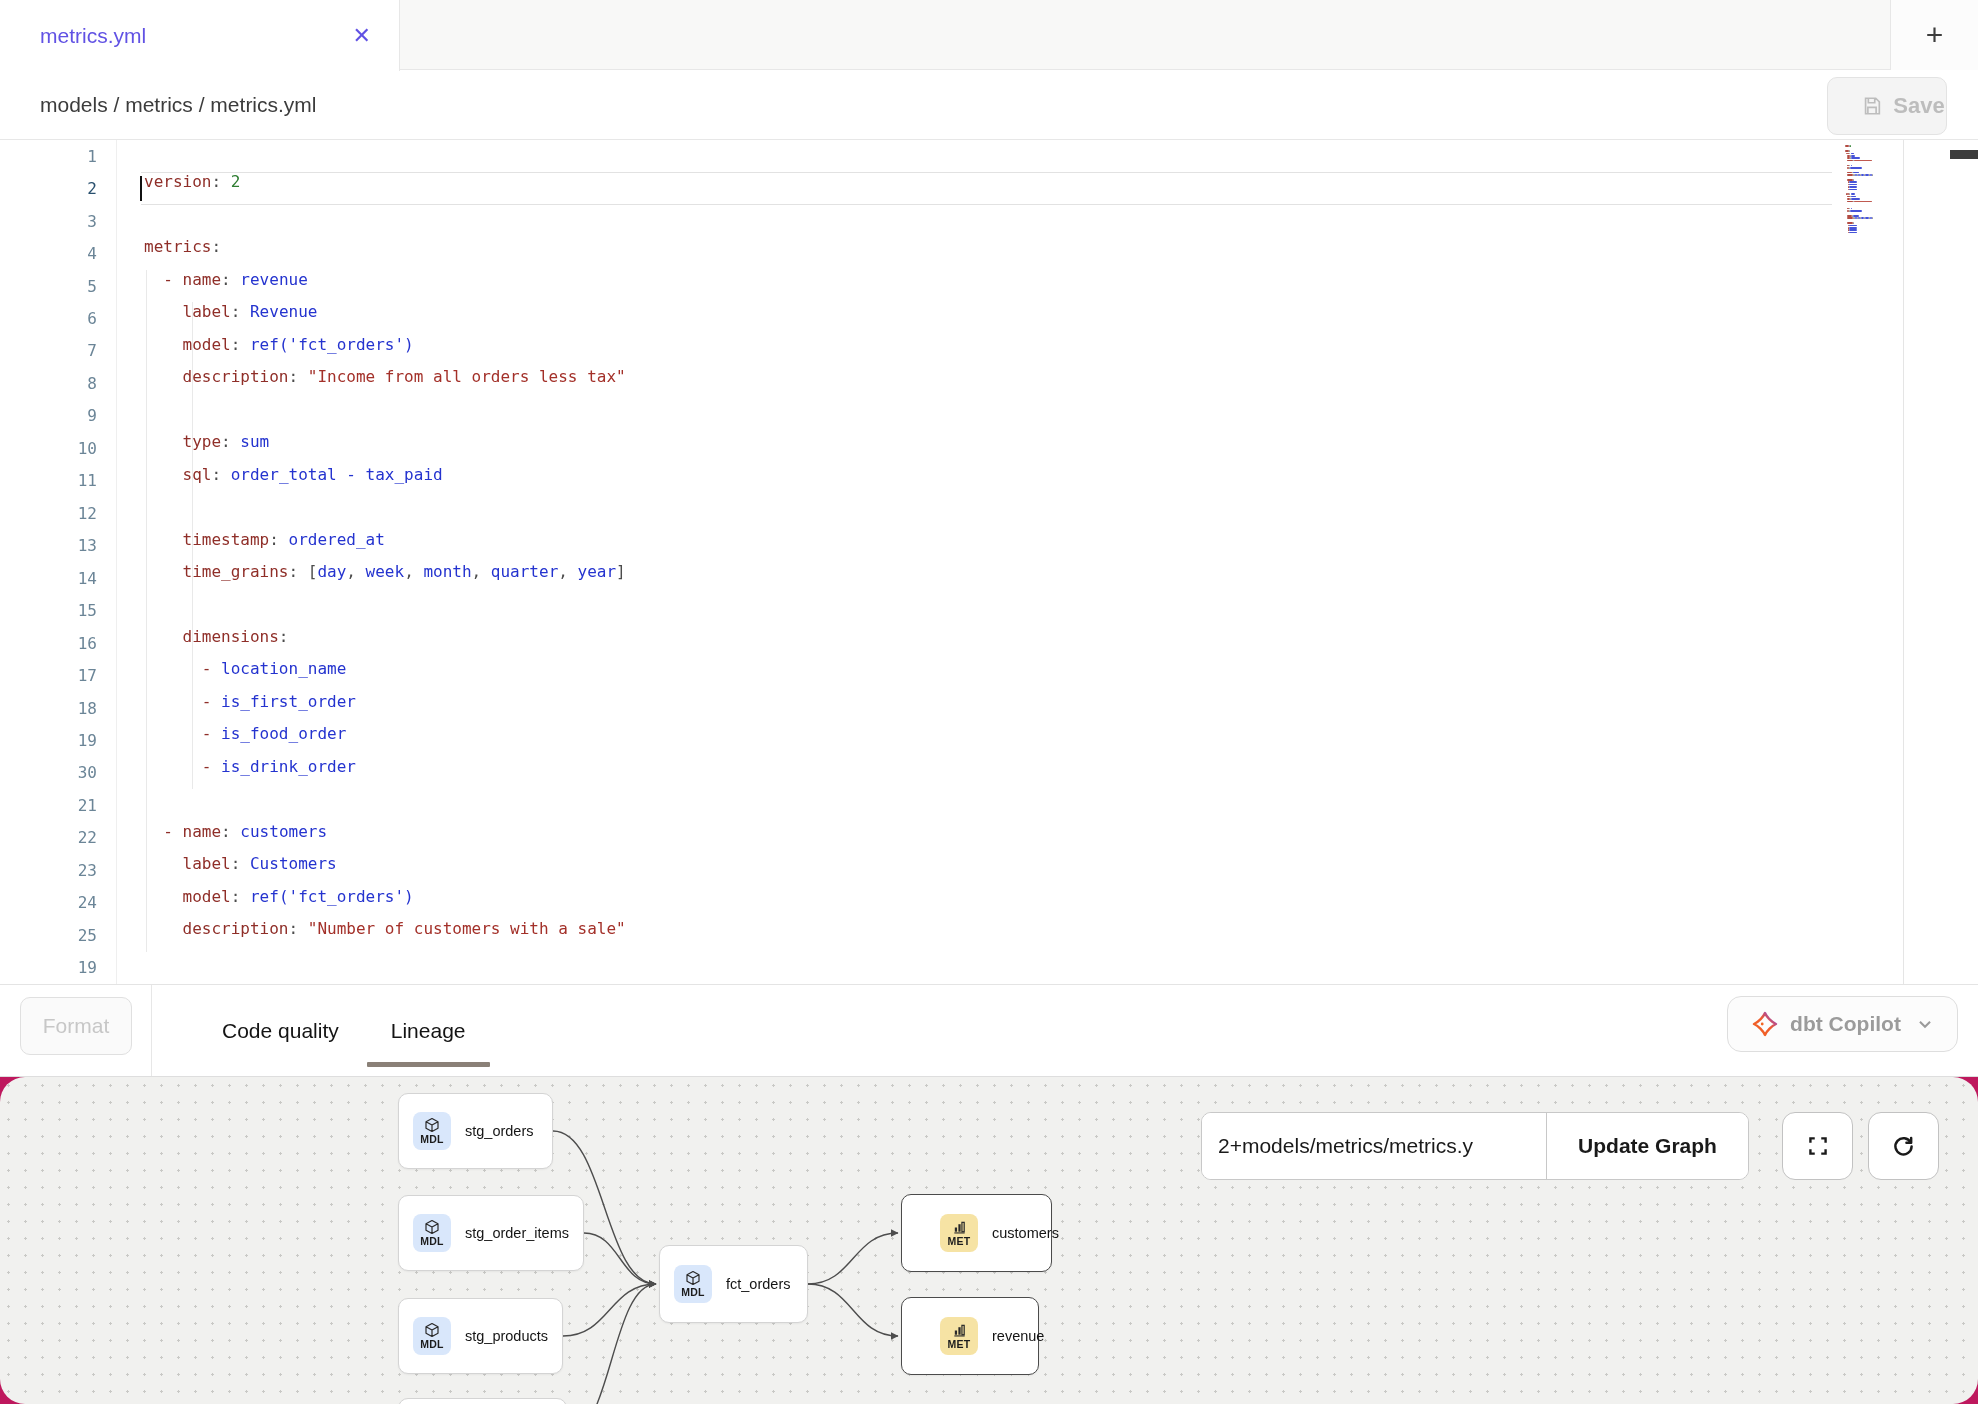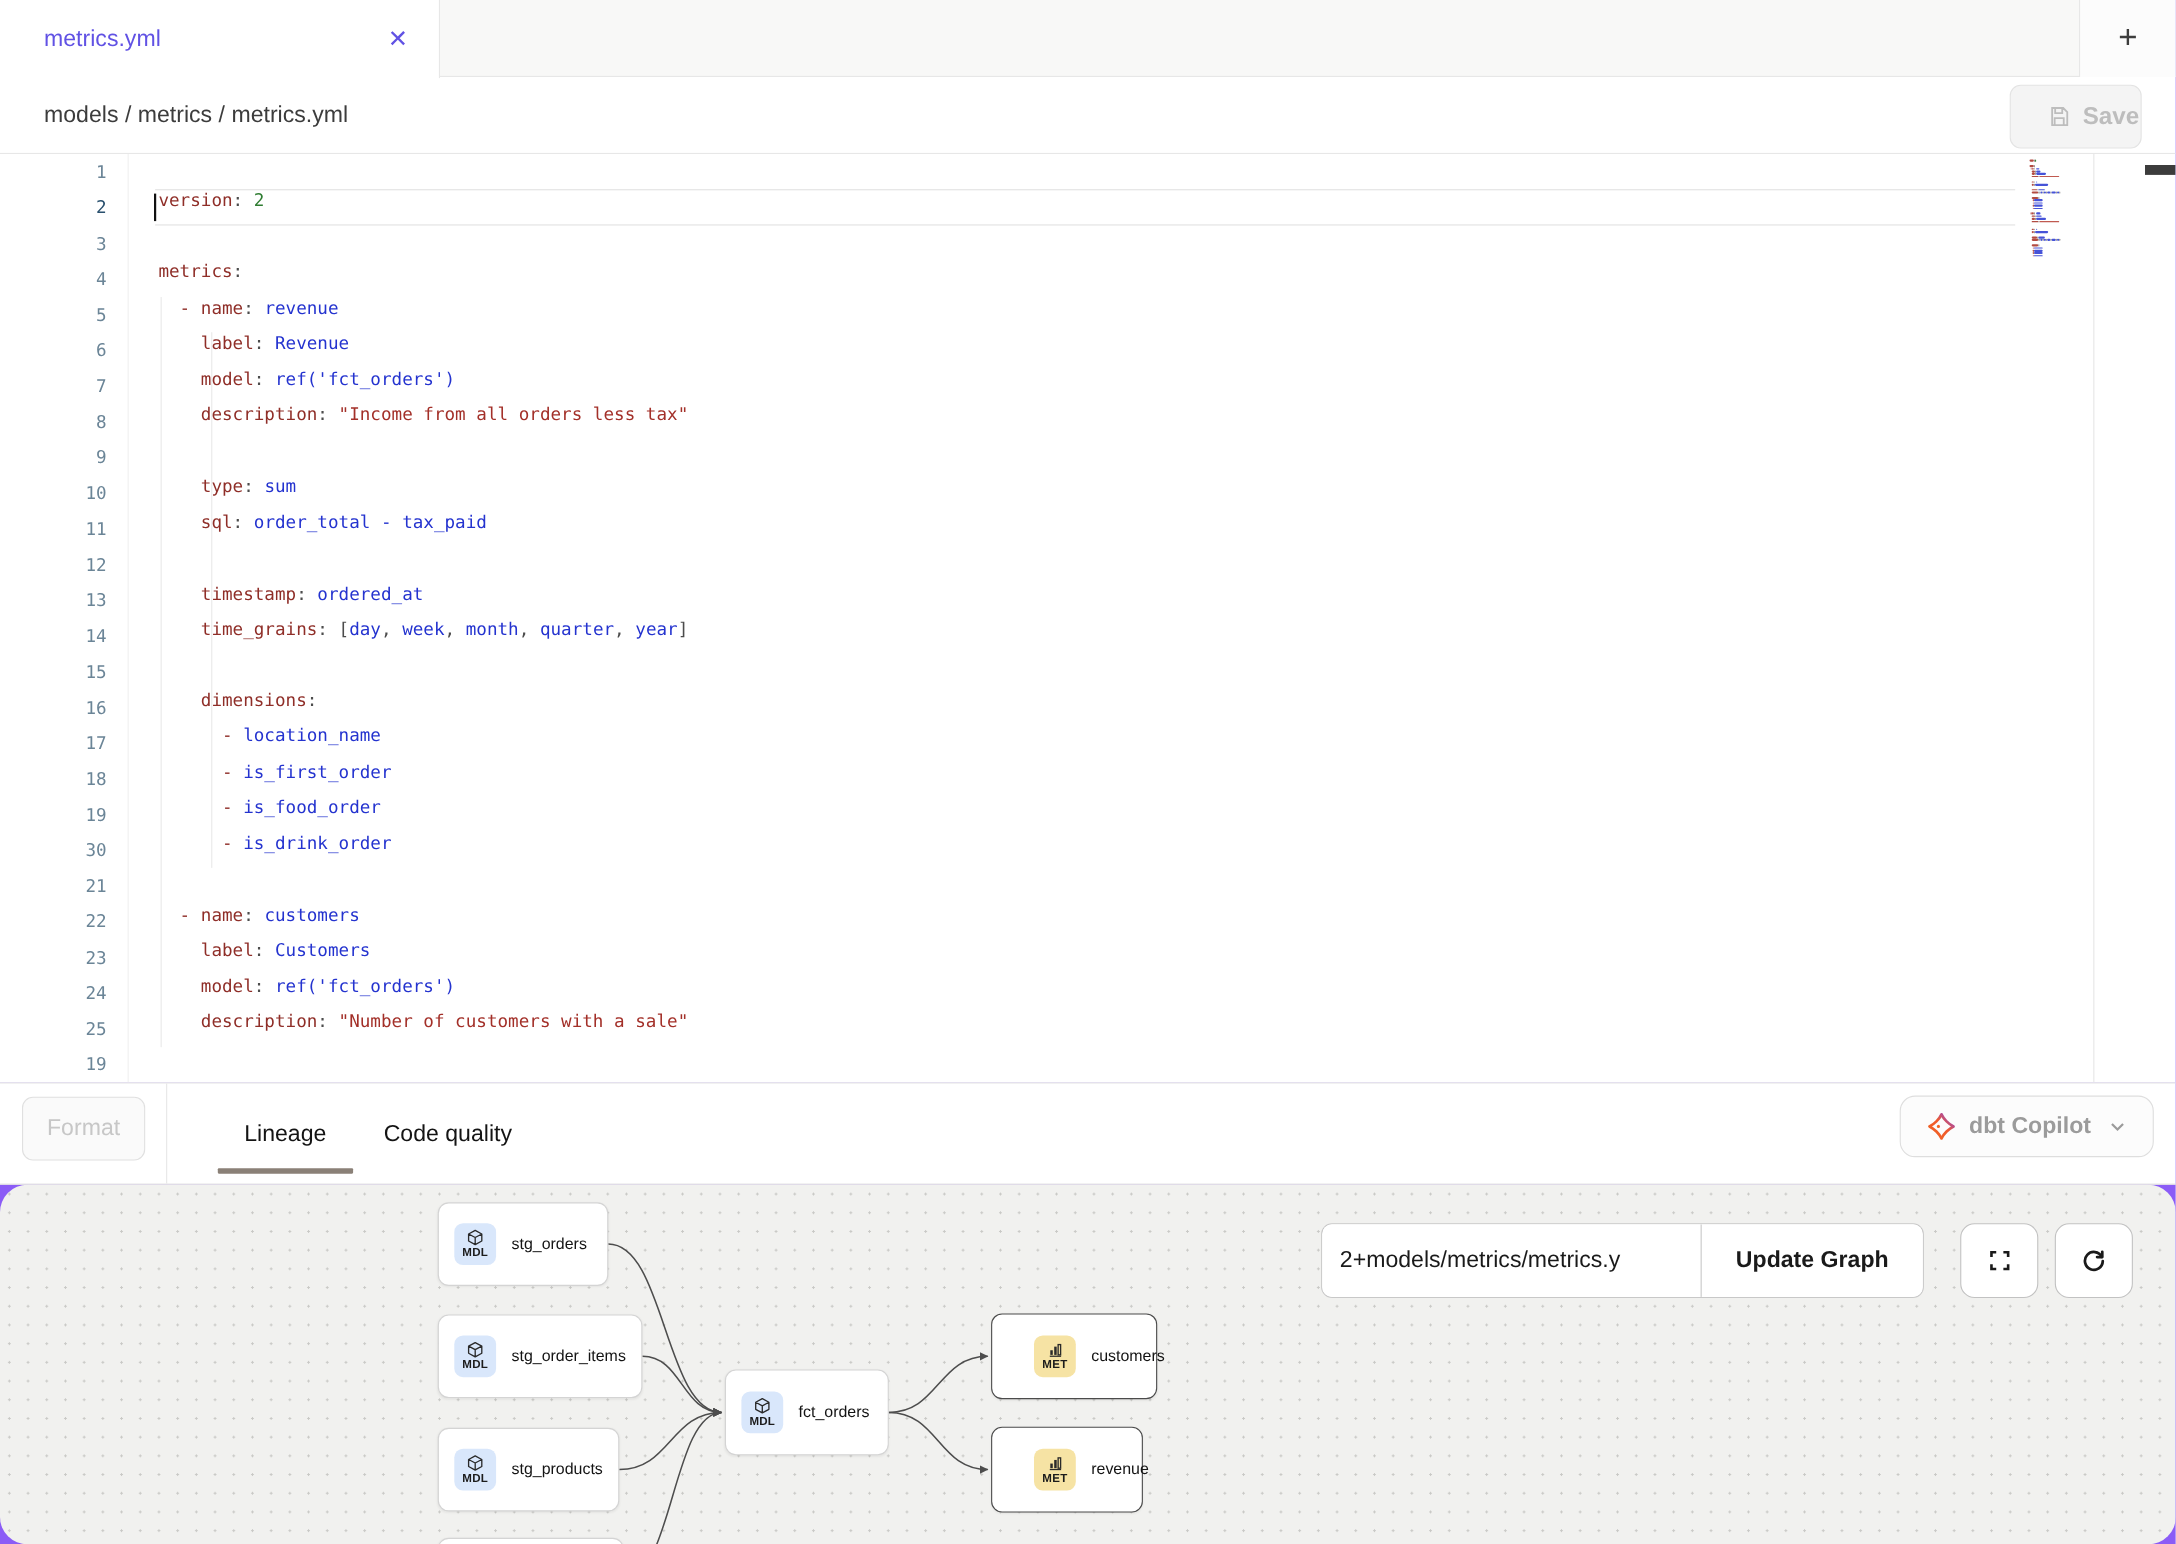--- a/index.html
+++ b/index.html
@@ -1,18 +1,18 @@
 <!DOCTYPE html>
 <html><head>
 <meta charset="utf-8">
 <style>
   * { margin:0; padding:0; box-sizing:border-box; }
   html,body { background:#fff; }
   body { font-family:"Liberation Sans", sans-serif; }
-  #window { position:relative; width:1978px; height:1404px; background:#8b5cf6; overflow:hidden; }
+  #window { position:relative; width:1978px; height:1404px; background:#be185d; overflow:hidden; }
 
   
   .tabstrip { position:relative; height:70px; background:#f8f8f7; border-bottom:1px solid #e7e7e7; }
   .tab-active { position:absolute; left:0; top:0; width:400px; height:71px; background:#fff;
     border-right:1px solid #e7e7e7; display:flex; align-items:center; padding:0 28px 0 40px; z-index:2; }
   .tab-active .tlabel { color:#6152e4; font-size:21px; font-weight:500; flex:1; }
   .tab-close { color:#6152e4; font-size:22px; line-height:1; cursor:pointer; font-weight:400; }
   .plus-region { position:absolute; right:0; top:0; width:88px; height:70px; background:#fcfcfc;
     border-left:1px solid #e7e7e7; display:flex; align-items:center; justify-content:center; }
   .plus-btn { font-size:30px; font-weight:300; color:#3d3d3d; line-height:1; cursor:pointer; }
@@ -265,26 +265,26 @@
         <span class="mm-seg" style="left: 4.4px; top: 88.8px; width: 7.7px; background: rgb(70, 83, 216);"></span>
       </div>
     <div class="scroll-border"></div>
     <div class="scroll-thumb"></div>
   </div>
 
   <div class="toolbar">
     <div class="format-btn">Format</div>
     <div class="tb-divider"></div>
     <div class="panel-tabs">
+      <div class="ptab">
+        <span>Code quality</span>
+      </div>
       <div class="ptab active">
         <span>Lineage</span>
         <span class="underline"></span>
-      </div>
-      <div class="ptab">
-        <span>Code quality</span>
       </div>
     </div>
     <div class="copilot-btn">
       <svg width="28" height="28" viewBox="0 0 24 24" fill="none">
         <defs>
           <linearGradient id="cg" x1="0" y1="1" x2="1" y2="0">
             <stop offset="0" stop-color="#f26522"></stop>
               <stop offset="0.55" stop-color="#ef5b2d"></stop>
               <stop offset="1" stop-color="#7b3ff2"></stop>
           </linearGradient>

